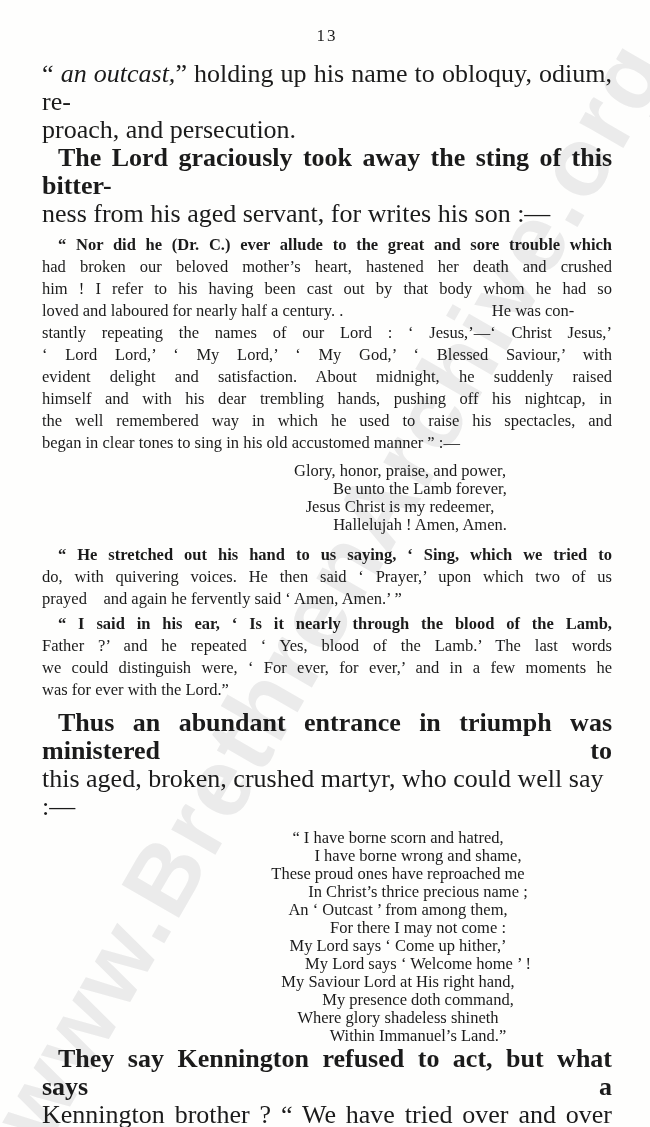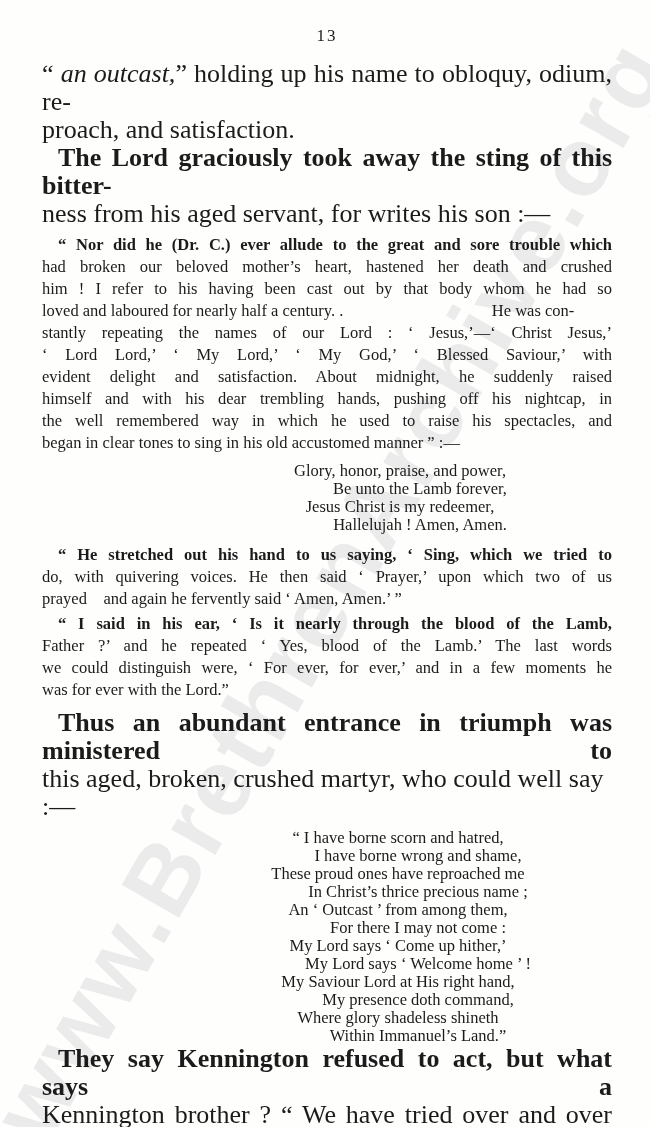--- a/index.html
+++ b/index.html
@@ -56,21 +56,21 @@
 <div class="page">
 
   <div class="watermark">www.BrethrenArchive.org</div>
 
   <div class="content">
 
     <div class="pagenum">13</div>
 
     <div class="body mt-para1">
       <div class="ln jl"><span>“ </span><i>an outcast,</i><span>” holding up his name to obloquy, odium, re-</span></div>
-      <div class="ln ll">proach, and satisfaction.</div>
+      <div class="ln ll">proach, and persecution.</div>
     </div>
 
     <div class="body">
       <div class="ln jl ind">The Lord graciously took away the sting of this bitter-</div>
       <div class="ln ll">ness from his aged servant, for writes his son :—</div>
     </div>
 
     <div class="quote mt-quote1">
       <div class="ln jl ind">“ Nor did he (Dr. C.) ever allude to the great and sore trouble which</div>
       <div class="ln jl">had broken our beloved mother’s heart, hastened her death and crushed</div>

